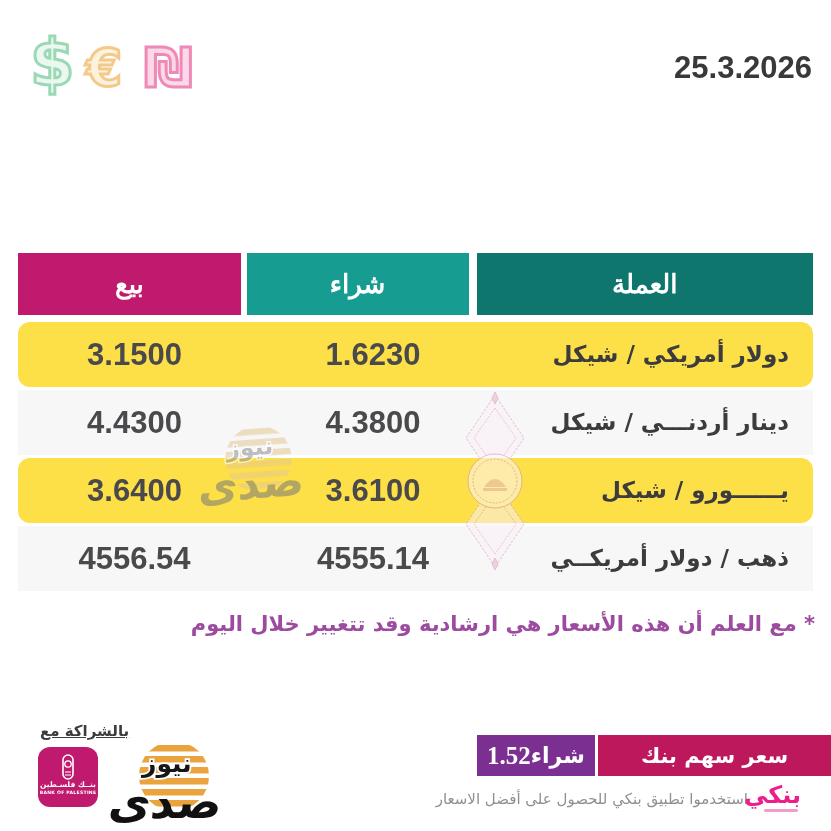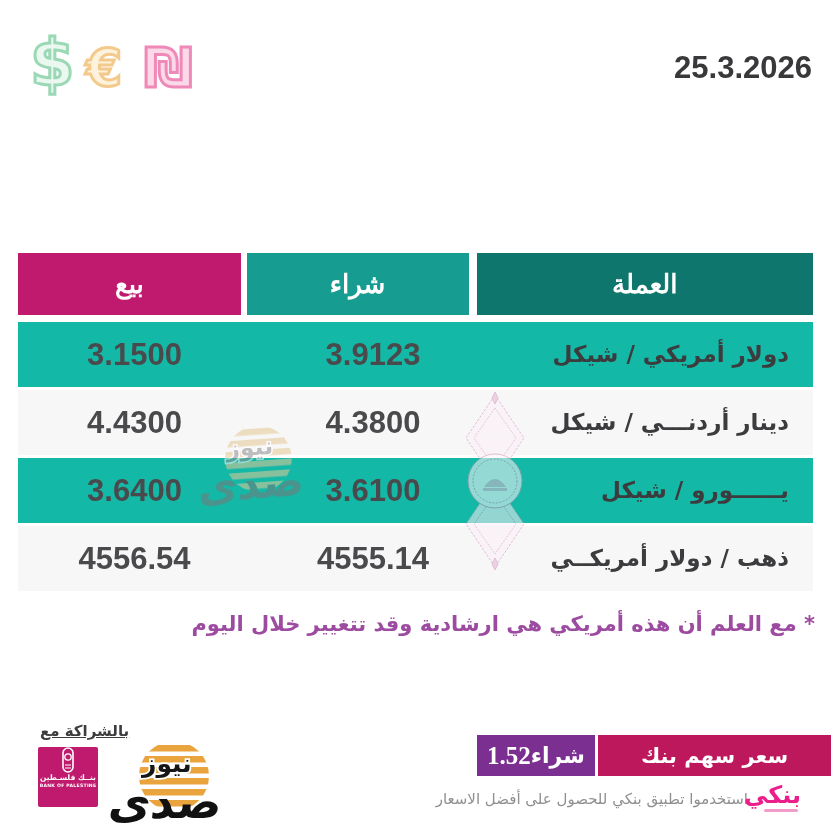--- a/index.html
+++ b/index.html
@@ -17,42 +17,42 @@
         font-weight:bold;font-size:31px;color:#39393b;letter-spacing:0px;}
 
   
   .thead{position:absolute;left:18px;top:253px;width:795px;height:62px;display:flex;font-family:Liberation Serif, serif;}
   .hcell{height:62px;line-height:64px;text-align:center;color:#fff;font-weight:bold;font-size:26px;}
   .h-sell{width:233px;background:#c01a6e;margin-right:6px;}
   .h-buy{width:232px;background:#179c92;margin-right:8px;text-align:center;}
   .h-cur{width:352px;background:#0f766e;}
 
   .trow{position:absolute;left:18px;width:795px;height:65px;display:flex;}
-  .row-odd{background:#14b8a6;}
+  .row-odd{background:#fde047;border-radius:12px;}
   .row-even{background:#f7f7f8;}
   .cell{height:65px;line-height:65px;}
   .c-sell{width:233px;margin-right:6px;text-align:center;
           font-family:"Liberation Sans","DejaVu Sans",sans-serif;font-weight:bold;font-size:31px;color:#4a4a4c;}
   .c-buy{width:232px;margin-right:8px;text-align:center;
          font-family:"Liberation Sans","DejaVu Sans",sans-serif;font-weight:bold;font-size:31px;color:#4a4a4c;}
   .c-cur{width:316px;direction:rtl;text-align:right;padding-right:24px;
          font-weight:bold;font-size:23px;color:#3c3c3e;}
 
   
   .seal{position:absolute;left:458px;top:392px;width:74px;height:178px;opacity:.55;pointer-events:none;}
   .wm-sada{position:absolute;left:198px;top:418px;width:110px;height:95px;opacity:.55;
            transform:rotate(-4deg);pointer-events:none;}
 
   .footnote{position:absolute;top:612px;right:16px;width:730px;direction:rtl;text-align:right;
             color:#9c4ba0;font-size:21px;font-weight:bold;}
 
   
   .partner-label{position:absolute;left:40px;top:722px;font-size:15px;font-weight:bold;color:#3c3c3e;direction:rtl;text-decoration:underline;}
-  .bank-logo{position:absolute;left:38px;top:747px;width:60px;height:60px;background:#c01a6e;border-radius:2px;
-             display:flex;flex-direction:column;align-items:center;justify-content:flex-start;padding-bottom:4px;}
+  .bank-logo{position:absolute;left:38px;top:747px;width:60px;height:60px;background:#c01a6e;border-radius:12px;
+             display:flex;flex-direction:column;align-items:center;justify-content:center;padding-bottom:4px;}
   .bank-ar{color:#fff;font-size:7.5px;font-weight:bold;line-height:9px;direction:rtl;}
   .bank-en{color:#fff;font-size:4.6px;font-weight:bold;letter-spacing:.25px;line-height:7px;}
   .sada-logo{position:absolute;left:110px;top:734px;width:112px;height:97px;}
 
   
   .price-box{position:absolute;left:477px;top:735px;width:118px;height:41px;background:#7b2f90;color:#fff;
              display:flex;align-items:center;justify-content:center;direction:rtl;}
   .price-unit{font-size:22px;font-weight:bold;}
   .price-value{font-family:Liberation Serif, serif;font-size:25px;font-weight:bold;}
   .share-label{position:absolute;left:598px;top:735px;width:233px;height:41px;background:#be185d;color:#fff;
@@ -73,21 +73,21 @@
   <div class="date" data-interactable="false">25.3.2026</div>
 
   <div class="thead" data-interactable="false">
     <div class="hcell h-sell" data-interactable="false">بيع</div>
     <div class="hcell h-buy" data-interactable="false">شراء</div>
     <div class="hcell h-cur" data-interactable="false">العملة</div>
   </div>
 
   <div class="trow row-odd" style="top:322px" data-interactable="false">
     <div class="cell c-sell" data-interactable="false">3.1500</div>
-    <div class="cell c-buy" data-interactable="false">3.9123</div>
+    <div class="cell c-buy" data-interactable="false">1.6230</div>
     <div class="cell c-cur" data-interactable="false">دولار أمريكي / شيكل</div>
   </div>
   <div class="trow row-even" style="top:390px" data-interactable="false">
     <div class="cell c-sell" data-interactable="false">4.4300</div>
     <div class="cell c-buy" data-interactable="false">4.3800</div>
     <div class="cell c-cur" data-interactable="false">دينار أردنـــي / شيكل</div>
   </div>
   <div class="trow row-odd" style="top:458px" data-interactable="false">
     <div class="cell c-sell" data-interactable="false">3.6400</div>
     <div class="cell c-buy" data-interactable="false">3.6100</div>
@@ -117,21 +117,21 @@
     <defs>
       <pattern id="wmstripe" width="12" height="11" patternUnits="userSpaceOnUse">
         <rect width="12" height="6.5" fill="#e6c894"></rect>
       </pattern>
     </defs>
     <circle cx="62" cy="42" r="34" fill="url(#wmstripe)"></circle>
     <text x="30" y="38" font-size="24" font-weight="bold" fill="#8f8f91" stroke="#ffffff" stroke-width="3" paint-order="stroke" font-family="DejaVu Sans">نيوز</text>
     <text x="6" y="82" font-size="44" font-weight="bold" fill="#77777a" transform="skewX(-6)" font-family="DejaVu Sans">صدى</text>
   </svg>
 
-  <div class="footnote" data-interactable="false">* مع العلم أن هذه أمريكي هي ارشادية وقد تتغيير خلال اليوم</div>
+  <div class="footnote" data-interactable="false">* مع العلم أن هذه الأسعار هي ارشادية وقد تتغيير خلال اليوم</div>
 
   <div class="partner-label" data-interactable="false">بالشراكة مع</div>
 
   <div class="bank-logo" data-interactable="false">
     <svg width="16" height="26" viewBox="0 0 16 26" data-interactable="false">
       <rect x="3" y="1" width="10" height="24" rx="5" fill="none" stroke="#ffffff" stroke-width="1.6"></rect>
       <circle cx="8" cy="10" r="3.2" fill="none" stroke="#ffffff" stroke-width="1.3"></circle>
       <path d="M5 18 h6 M5 21 h6" stroke="#ffffff" stroke-width="1.2"></path>
     </svg>
     <div class="bank-ar" data-interactable="false">بنــك فلسـطين</div>

